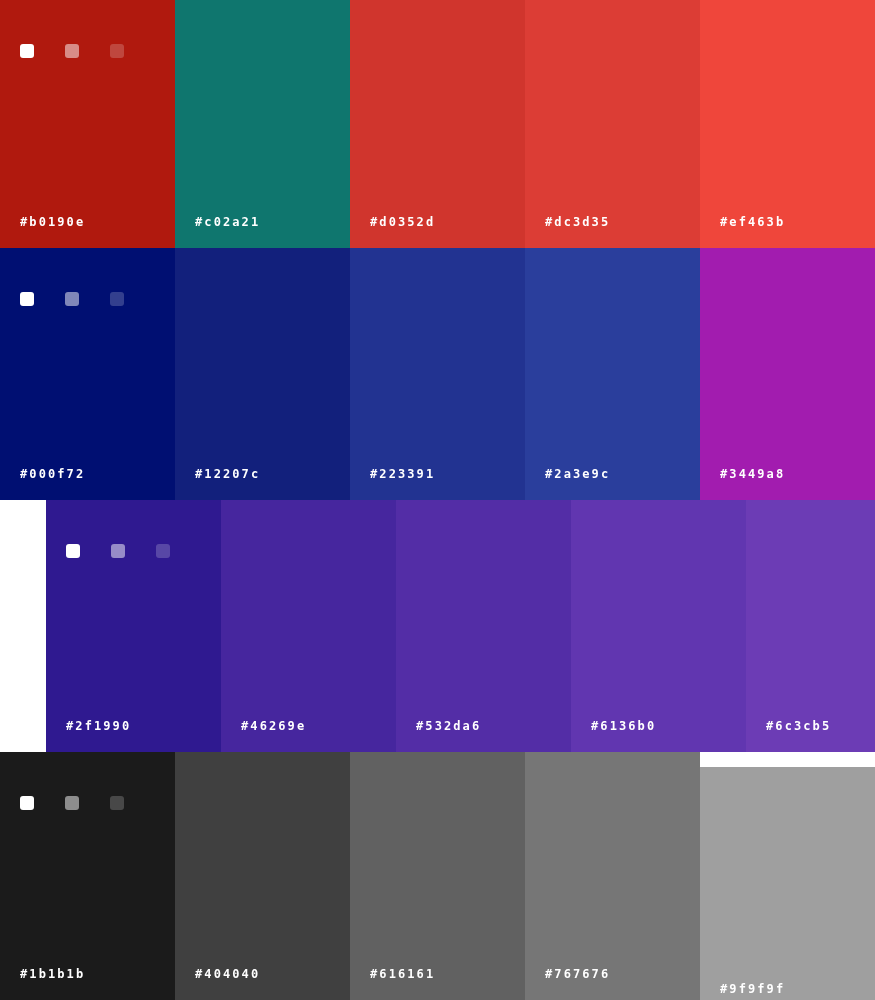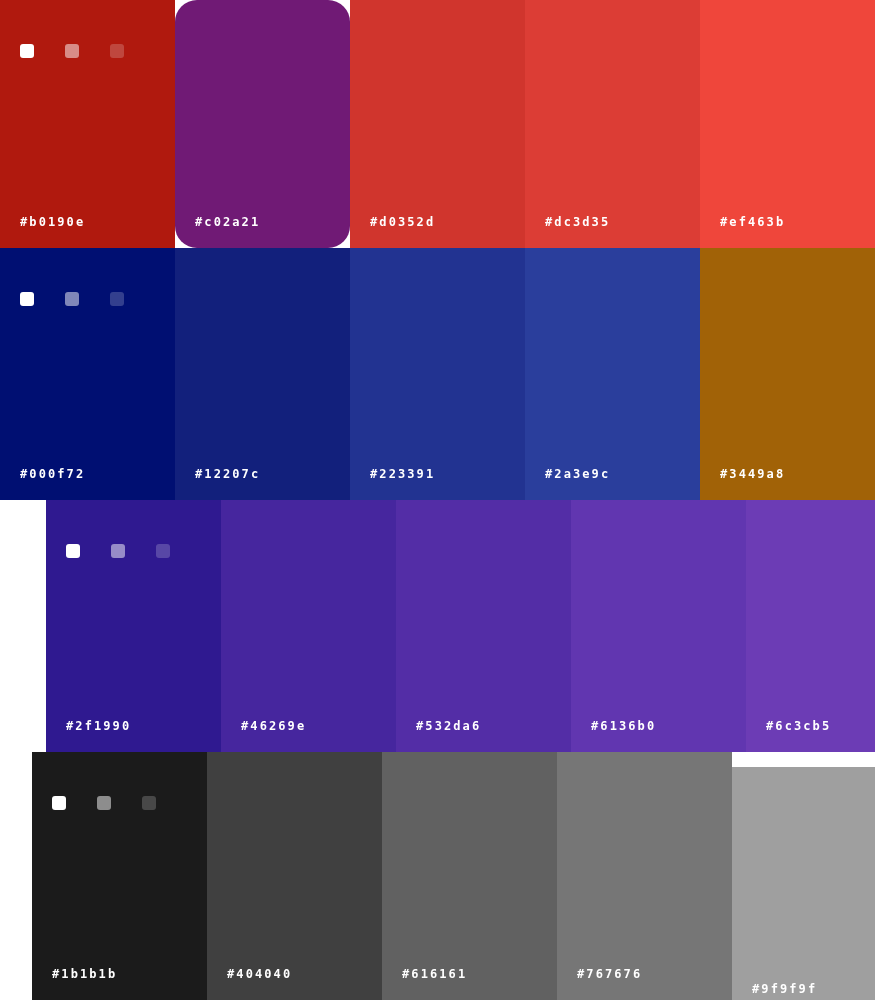--- a/index.html
+++ b/index.html
@@ -74,21 +74,21 @@
 <div id="palette-grid">
     <div class="palette-row r0">
       <div class="swatch" style="background: rgb(176, 25, 14);">
         <div class="swatch-chips">
           <div class="chip op-100"></div>
           <div class="chip op-50"></div>
           <div class="chip op-20"></div>
         </div>
         <div class="swatch-label">#b0190e</div>
       </div>
-      <div class="swatch" style="background: #701a75; border-radius: 22px;">
+      <div class="swatch" style="background: #0f766e;">
         <div class="swatch-label">#c02a21</div>
       </div>
       <div class="swatch" style="background: rgb(208, 53, 45);">
         <div class="swatch-label">#d0352d</div>
       </div>
       <div class="swatch" style="background: rgb(220, 61, 53);">
         <div class="swatch-label">#dc3d35</div>
       </div>
       <div class="swatch" style="background: rgb(239, 70, 59);">
         <div class="swatch-label">#ef463b</div>
@@ -105,21 +105,21 @@
       </div>
       <div class="swatch" style="background: rgb(18, 32, 124);">
         <div class="swatch-label">#12207c</div>
       </div>
       <div class="swatch" style="background: rgb(34, 51, 145);">
         <div class="swatch-label">#223391</div>
       </div>
       <div class="swatch" style="background: rgb(42, 62, 156);">
         <div class="swatch-label">#2a3e9c</div>
       </div>
-      <div class="swatch" style="background: #a16207;">
+      <div class="swatch" style="background: #a21caf;">
         <div class="swatch-label">#3449a8</div>
       </div>
     </div>
     <div class="palette-row r2">
       <div class="swatch" style="background: rgb(47, 25, 144);">
         <div class="swatch-chips">
           <div class="chip op-100"></div>
           <div class="chip op-50"></div>
           <div class="chip op-20"></div>
         </div>
@@ -132,21 +132,21 @@
         <div class="swatch-label">#532da6</div>
       </div>
       <div class="swatch" style="background: rgb(97, 54, 176);">
         <div class="swatch-label">#6136b0</div>
       </div>
       <div class="swatch" style="background: rgb(108, 60, 181);">
         <div class="swatch-label">#6c3cb5</div>
       </div>
     </div>
     <div class="palette-row r3">
-      <div class="swatch" style="background: rgb(27, 27, 27); margin-left: 32px;">
+      <div class="swatch" style="background: rgb(27, 27, 27);">
         <div class="swatch-chips">
           <div class="chip op-100"></div>
           <div class="chip op-50"></div>
           <div class="chip op-20"></div>
         </div>
         <div class="swatch-label">#1b1b1b</div>
       </div>
       <div class="swatch" style="background: rgb(64, 64, 64); padding-left: 12px;">
         <div class="swatch-label">#404040</div>
       </div>

